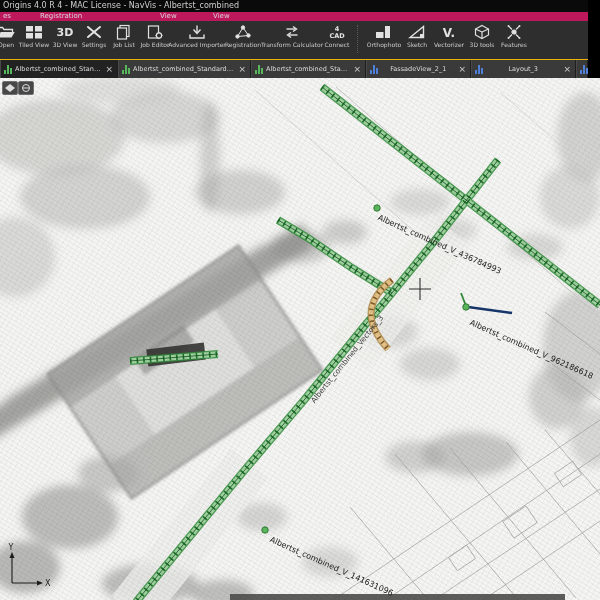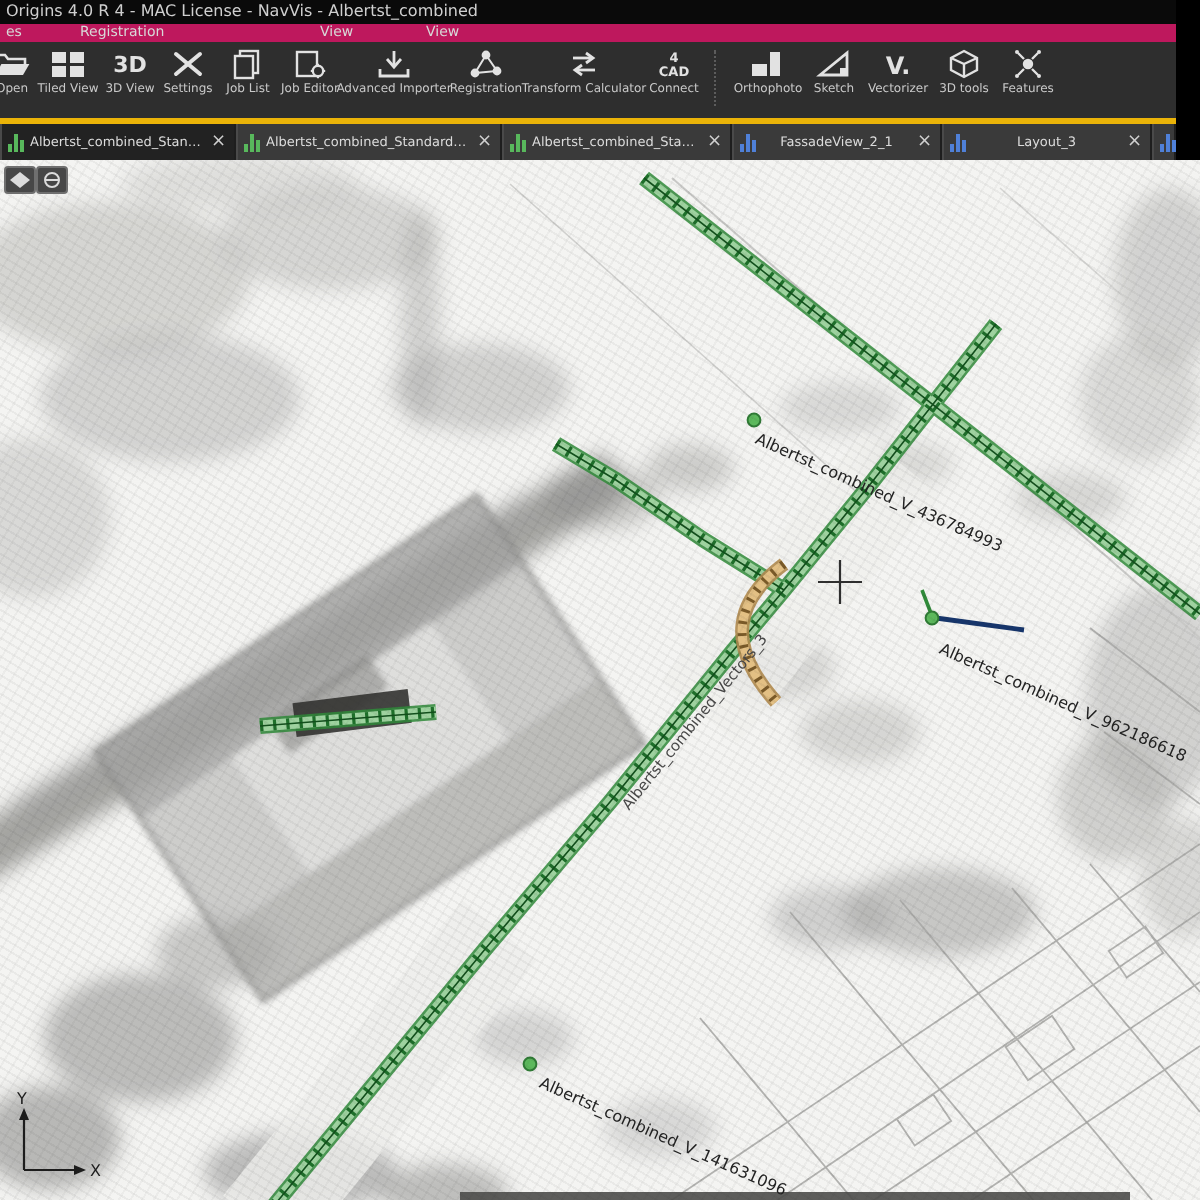--- a/index.html
+++ b/index.html
@@ -9,21 +9,21 @@
   
   .titlebar{height:12px;background:#0a0a0a;color:#cfcfcf;font-size:8px;line-height:12px;
     padding-left:3px;white-space:nowrap;}
 
   
   .menubar{height:9px;background:#be185d;position:relative;font-size:7px;line-height:9px;color:#d8d8d8;}
   .menubar span{position:absolute;top:0;white-space:nowrap;}
 
   
   .toolbar{height:37px;background:#2e2e2e;display:flex;align-items:flex-start;padding-top:1px;
-    border-bottom:3px solid #eab308;overflow:hidden;}
+    border-bottom:1px solid #eab308;overflow:hidden;}
   .tbtn{display:flex;flex-direction:column;align-items:center;height:35px;flex:none;cursor:default;}
   .tbtn svg{margin-top:2px;flex:none;}
   .tlabel{font-size:6px;white-space:nowrap;margin-top:1px;color:#c9c9c9;}
   .tsep{width:5px;height:28px;border-left:1px dotted #5c5c5c;margin:3px 2px 0 4px;flex:none;}
 
   
   .tabbar{height:18px;background:#262626;display:flex;}
   .tab{display:flex;align-items:center;background:#3a3a3a;border-right:1px solid #1e1e1e;
     border-left:1px solid #4a4a4a;padding:0 3px;gap:2px;min-width:0;flex:none;}
   .tab.active{background:#222222;}

